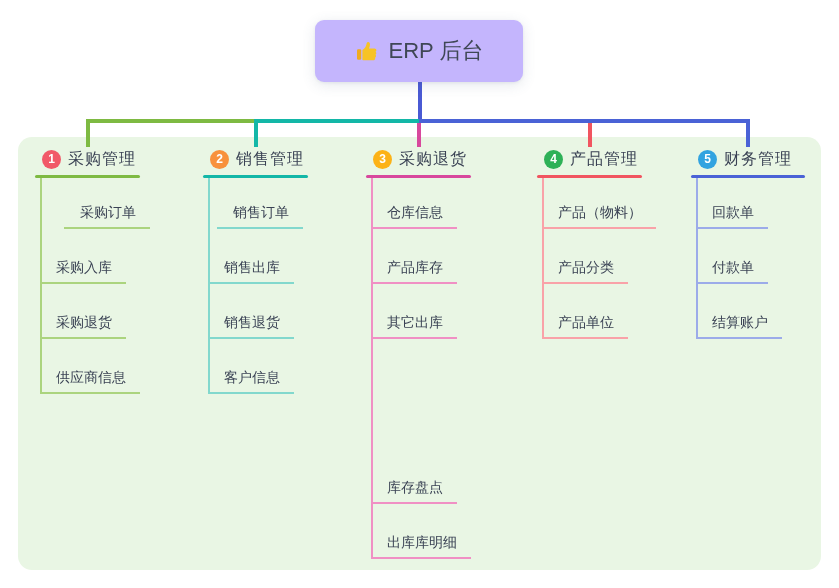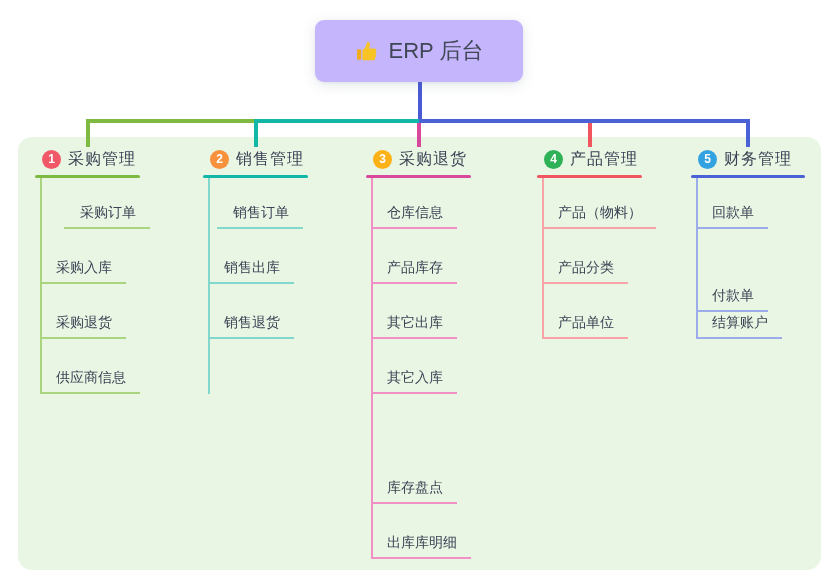--- a/index.html
+++ b/index.html
@@ -73,32 +73,32 @@
       <div class="branch" style="left: 203px; top: 146px;">
         <div class="branch-header">
           <span class="badge" style="background: rgb(248, 145, 60);">2</span>
           <span class="branch-label">销售管理</span>
         </div>
         <div class="branch-underline" style="width: 105px; background: rgb(19, 183, 167);"></div>
         <div class="vline" style="background: rgb(130, 216, 205); height: 216px;"></div>
         <div class="leaf" style="top: 57px; border-bottom-color: rgb(130, 216, 205); margin-left: 9px;">销售订单</div>
         <div class="leaf" style="top: 112px; border-bottom-color: rgb(130, 216, 205);">销售出库</div>
         <div class="leaf" style="top: 167px; border-bottom-color: rgb(130, 216, 205);">销售退货</div>
+        <div class="leaf" style="top: 222px; border-bottom-color: rgb(130, 216, 205);">客户信息</div>
       </div>
       <div class="branch" style="left: 366px; top: 146px;">
         <div class="branch-header">
           <span class="badge" style="background: rgb(252, 178, 22);">3</span>
           <span class="branch-label">采购退货</span>
         </div>
         <div class="branch-underline" style="width: 105px; background: rgb(216, 72, 157);"></div>
         <div class="vline" style="background: rgb(240, 144, 196); height: 381px;"></div>
         <div class="leaf" style="top: 57px; border-bottom-color: rgb(240, 144, 196);">仓库信息</div>
         <div class="leaf" style="top: 112px; border-bottom-color: rgb(240, 144, 196);">产品库存</div>
         <div class="leaf" style="top: 167px; border-bottom-color: rgb(240, 144, 196);">其它出库</div>
-        <div class="leaf" style="top: 222px; border-bottom-color: rgb(240, 144, 196);">其它入库</div>
         <div class="leaf" style="top: 332px; border-bottom-color: rgb(240, 144, 196);">库存盘点</div>
         <div class="leaf" style="top: 387px; border-bottom-color: rgb(240, 144, 196);">出库库明细</div>
       </div>
       <div class="branch" style="left: 537px; top: 146px;">
         <div class="branch-header">
           <span class="badge" style="background: rgb(46, 177, 87);">4</span>
           <span class="branch-label">产品管理</span>
         </div>
         <div class="branch-underline" style="width: 105px; background: rgb(241, 85, 96);"></div>
         <div class="vline" style="background: rgb(249, 162, 168); height: 161px;"></div>
@@ -107,21 +107,21 @@
         <div class="leaf" style="top: 167px; border-bottom-color: rgb(249, 162, 168);">产品单位</div>
       </div>
       <div class="branch" style="left: 691px; top: 146px;">
         <div class="branch-header">
           <span class="badge" style="background: rgb(50, 163, 224);">5</span>
           <span class="branch-label">财务管理</span>
         </div>
         <div class="branch-underline" style="width: 114px; background: rgb(74, 98, 214);"></div>
         <div class="vline" style="background: rgb(156, 171, 233); height: 161px;"></div>
         <div class="leaf" style="top: 57px; border-bottom-color: rgb(156, 171, 233);">回款单</div>
-        <div class="leaf" style="top: 112px; border-bottom-color: rgb(156, 171, 233); margin-top: 28px;">付款单</div>
+        <div class="leaf" style="top: 112px; border-bottom-color: rgb(156, 171, 233);">付款单</div>
         <div class="leaf" style="top: 167px; border-bottom-color: rgb(156, 171, 233);">结算账户</div>
       </div>
     </div>
 
   <div id="root-node">
     <span style="display:inline-flex;">
       <svg width="24" height="24" viewBox="0 0 24 24" aria-hidden="true">
         <rect x="2" y="10.2" width="4.2" height="10.5" rx="1.2" class="cuff" fill="#f0ab1f"></rect>
         <path class="hand" d="M7.4 20.7V11c2-1.1 3.5-3.2 4-5.5.22-1 .3-2.6 1.75-2.6 1.2 0 1.85 1 1.85 2.35 0 1.4-.5 2.9-1.05 4.25h5.55c1.05 0 1.9.82 1.9 1.82 0 .62-.32 1.17-.8 1.5.45.33.73.86.73 1.46 0 .63-.32 1.18-.8 1.5.32.32.52.77.52 1.26 0 .7-.4 1.3-.98 1.6.1.24.16.5.16.78 0 1-.82 1.82-1.83 1.82H9.6c-.76 0-1.5-.12-2.2-.34z" fill="#f7c325"></path>
       </svg>

